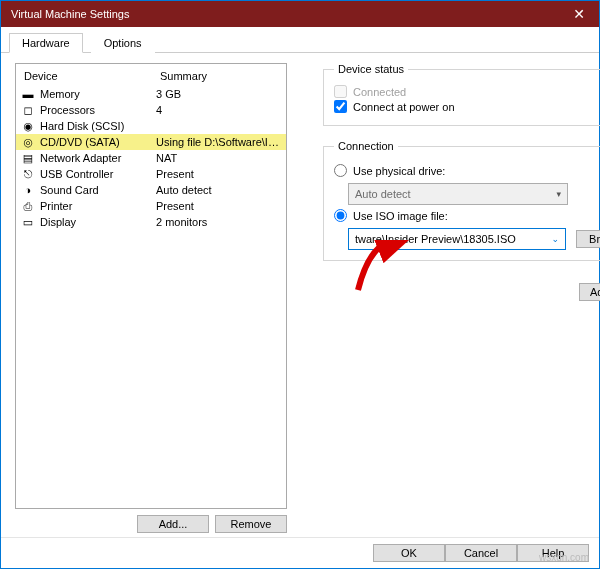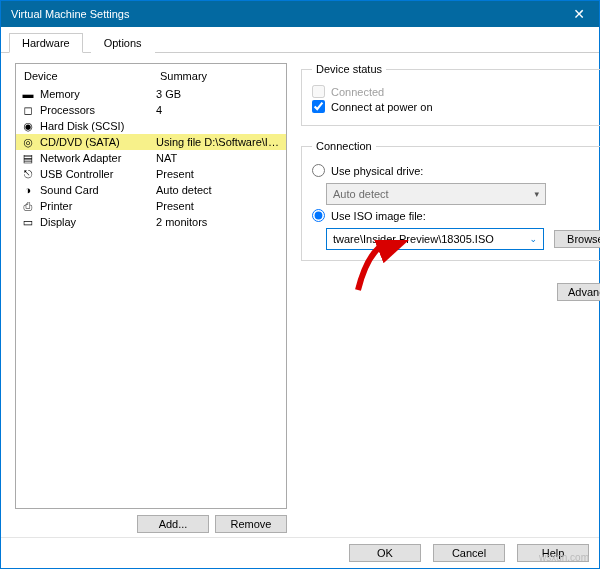--- a/index.html
+++ b/index.html
@@ -14,21 +14,21 @@
   overflow: hidden;
 }
 .window {
   width: 600px;
   height: 569px;
   border: 1px solid #0078d7;
   display: flex;
   flex-direction: column;
 }
 .titlebar {
-  background: #0369a1;
+  background: #7f1d1d;
   color: #fff;
   height: 26px;
   display: flex;
   align-items: center;
   justify-content: space-between;
   padding-left: 10px;
 }
 .titlebar .close {
   width: 40px;
   height: 26px;
@@ -55,21 +55,21 @@
 }
 .tab.active {
   border-bottom: 1px solid #fff;
   position: relative;
 }
 .tab.inactive { border-color: transparent; }
 .client {
   flex: 1;
   display: flex;
   padding: 10px 0 0 14px;
-  gap: 14px;
+  gap: 36px;
 }
 .left {
   width: 272px;
   display: flex;
   flex-direction: column;
 }
 .devlist {
   border: 1px solid #a9a9a9;
   padding: 2px 0 0 0;
   flex: 1;
@@ -174,21 +174,21 @@
 }
 .iso-combo .chev { color: #0078d7; }
 .adv-row {
   display: flex;
   justify-content: flex-end;
   margin-top: 8px;
 }
 .footer {
   display: flex;
   justify-content: flex-end;
-  gap: 12px;
+  gap: 0;
   padding: 6px 10px;
   border-top: 1px solid #e5e5e5;
   background: #fff;
 }
 .arrow {
   position: absolute;
   left: 348px;
   top: 240px;
   pointer-events: none;
 }

